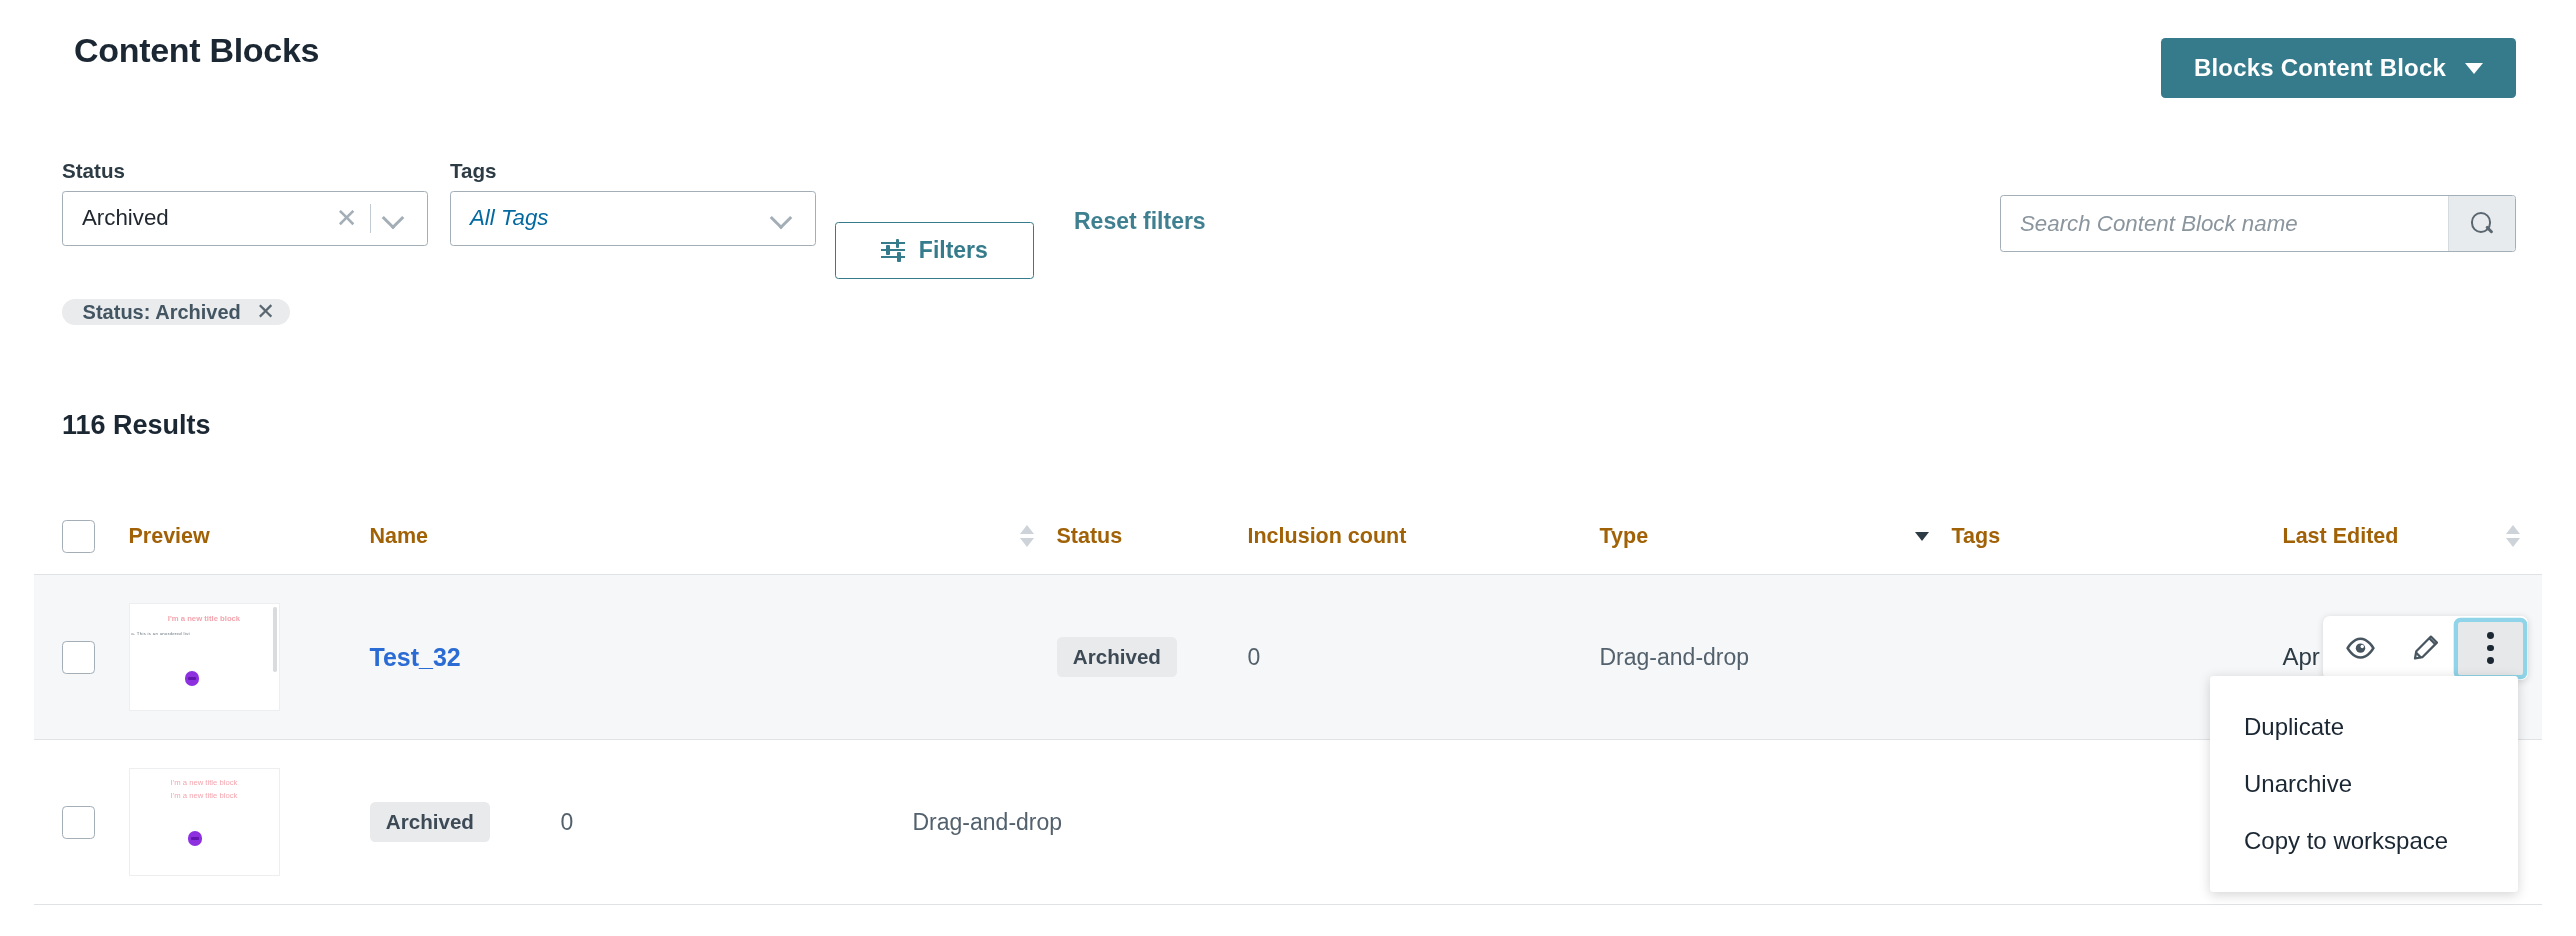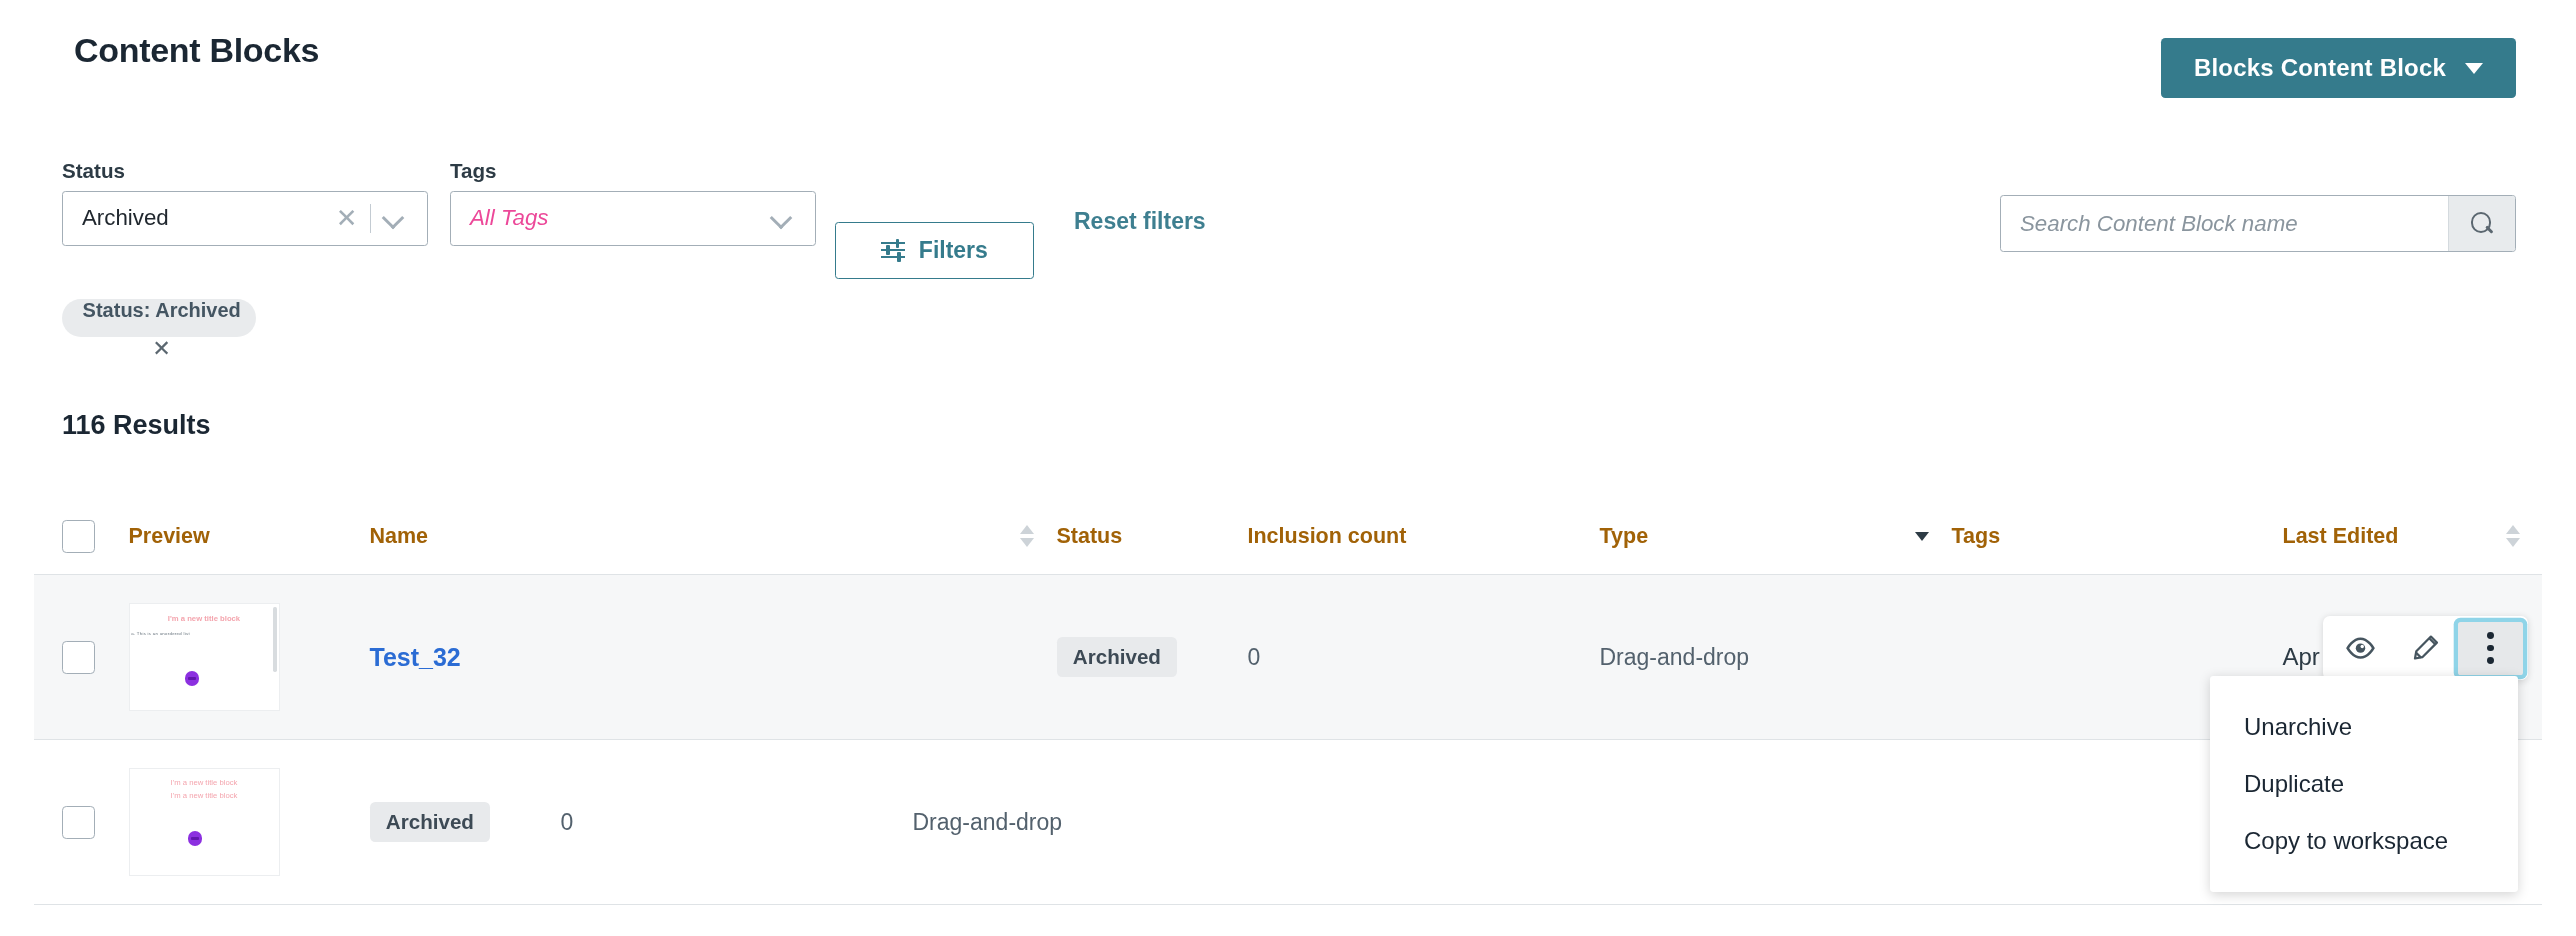--- a/index.html
+++ b/index.html
@@ -69,21 +69,21 @@
     height: 55px;
     border: 0.9px solid #a3aeb7;
     border-radius: 3.4px;
     background: #fff;
     display: flex;
     align-items: center;
     padding: 0 10.3px 0 19px;
     cursor: pointer;
   }
   .select-value { font-size: 22.3px; color: #20272e; flex: 1; }
-  .select-placeholder { font-size: 22.3px; color: #ec4899; font-style: italic; flex: 1; }
+  .select-placeholder { font-size: 22.3px; color: #0369a1; font-style: italic; flex: 1; }
 
   .sel-clear {
     color: #a3aeb7; font-size: 26px; line-height: 1;
     padding: 0 12px; cursor: pointer; font-weight: 300;
   }
   .sel-divider { width: 0.9px; height: 29px; background: #c3cbd2; }
   .chev {
     width: 22.3px; height: 22.3px; position: relative;
     margin: 0 12px; cursor: pointer;
   }
@@ -172,27 +172,26 @@
   .mag::after {
     content: ""; position: absolute; left: 14.6px; top: 15.5px;
     width: 8.6px; height: 2.6px; background: #5b6770;
     transform: rotate(45deg); border-radius: 1.7px;
   }
 
   
   .chip {
     position: absolute;
     left: 62px; top: 299px;
-    height: 38px;
+    height: 26px;
     background: #e9ebed;
     border-radius: 19px;
     display: inline-flex; align-items: center;
     padding: 0 15.5px 0 20.6px;
     gap: 15.5px;
-    flex-direction: column;
   }
   .chip-label { font-size: 20px; font-weight: bold; color: #445562; }
   .chip-x { font-size: 22.3px; color: #5b6770; cursor: pointer; line-height: 1; font-weight: 300; }
 
   
   .results-count {
     position: absolute;
     left: 62px; top: 410px;
     font-size: 27px; font-weight: bold; color: #1b2733;
   }
@@ -487,22 +486,22 @@
         <button class="act-btn kebab-focus">
           <span class="kebab">
             <span></span>
               <span></span>
               <span></span>
           </span>
         </button>
       </div>
 
       <div class="menu">
+        <div class="menu-item">Duplicate</div>
         <div class="menu-item">Unarchive</div>
-        <div class="menu-item">Duplicate</div>
         <div class="menu-item">Copy to workspace</div>
       </div>
     </div>
 
     <div class="trow">
       <div class="c-check">
         <div class="checkbox"></div>
       </div>
       <div class="c-preview">
         <div class="thumb">

